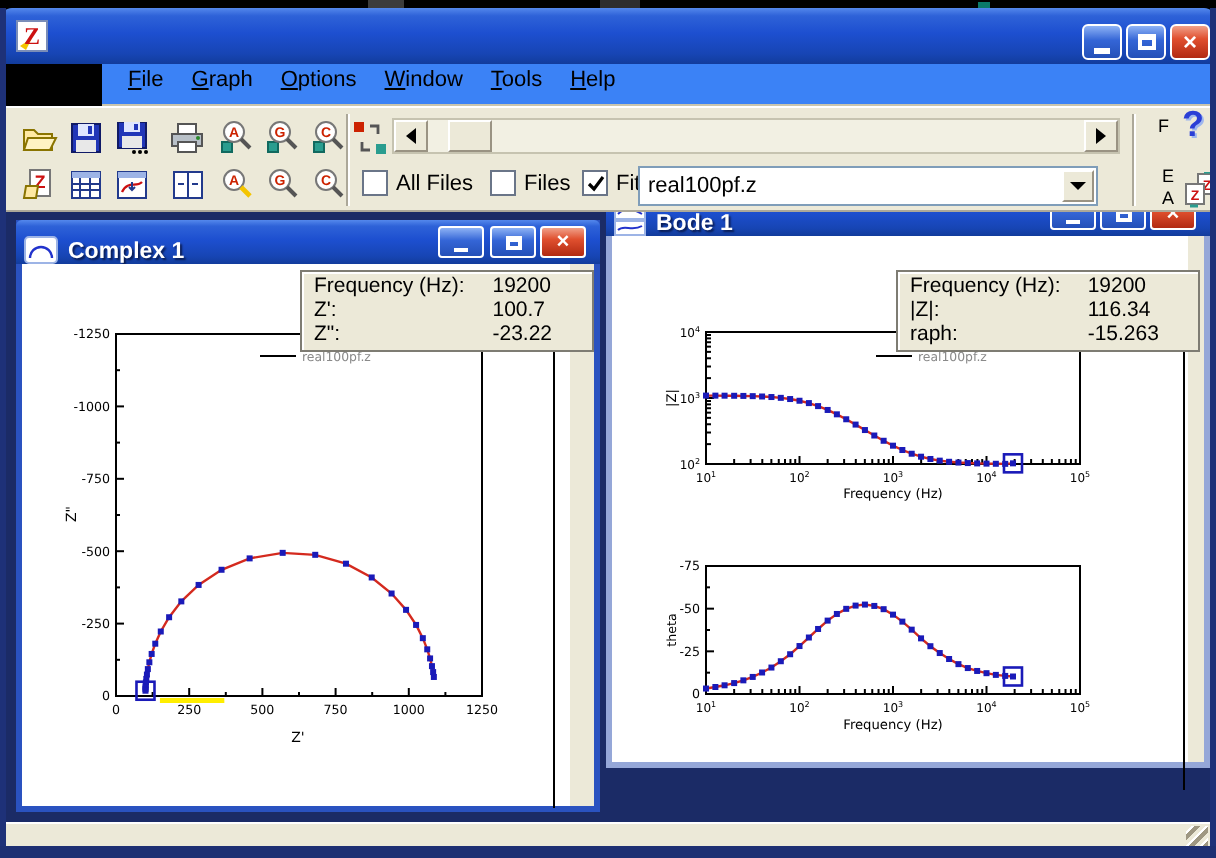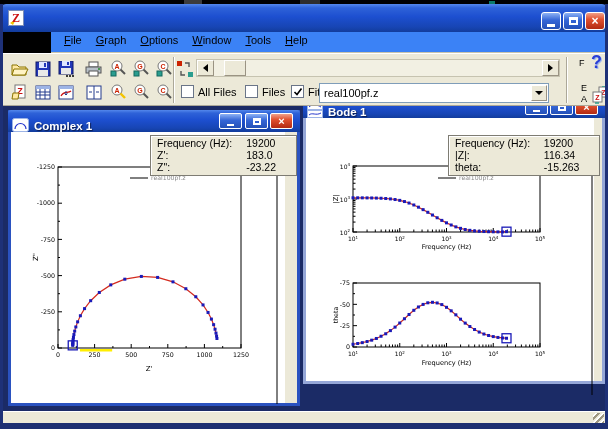--- a/index.html
+++ b/index.html
@@ -428,30 +428,30 @@
       <rect x="190.424590168214" y="200.94266666666667" width="3" height="3" fill="#1a1ab8"></rect>
       <rect x="195.10008720775863" y="201.45466666666667" width="3" height="3" fill="#1a1ab8"></rect>
       <rect x="198.99433244189092" y="201.74821333333333" width="3" height="3" fill="#1a1ab8"></rect>
       <rect x="195.99433244189092" y="198.74821333333333" width="9" height="9" fill="none" stroke="#1a1ab8" stroke-width="1.3"></rect>
     </svg>
 
   <div class="tooltip tt-complex">
     <span class="tl">Frequency (Hz):</span>
       <span class="tv">19200</span>
     <span class="tl">Z':</span>
-      <span class="tv">183.0</span>
+      <span class="tv">100.7</span>
     <span class="tl">Z":</span>
       <span class="tv">-23.22</span>
   </div>
   <div class="tooltip tt-bode">
     <span class="tl">Frequency (Hz):</span>
       <span class="tv">19200</span>
     <span class="tl">|Z|:</span>
       <span class="tv">116.34</span>
-    <span class="tl">theta:</span>
+    <span class="tl">raph:</span>
       <span class="tv">-15.263</span>
   </div>
 
   <div class="titlebar">
     <svg class="app-icon" viewBox="0 0 16 16">
       <rect x="0.5" y="0.5" width="15" height="15" fill="#fff" stroke="#7a8db8"></rect>
       <path d="M2 13 L8 9 L5 15 Z" fill="#f4c400"></path>
       <text x="8" y="12" font-size="12" font-weight="bold" font-family="Liberation Serif,serif" fill="#cc1111" text-anchor="middle">Z</text>
     </svg>
     <div class="cap-btn cap-blue" style="left:541px;">

